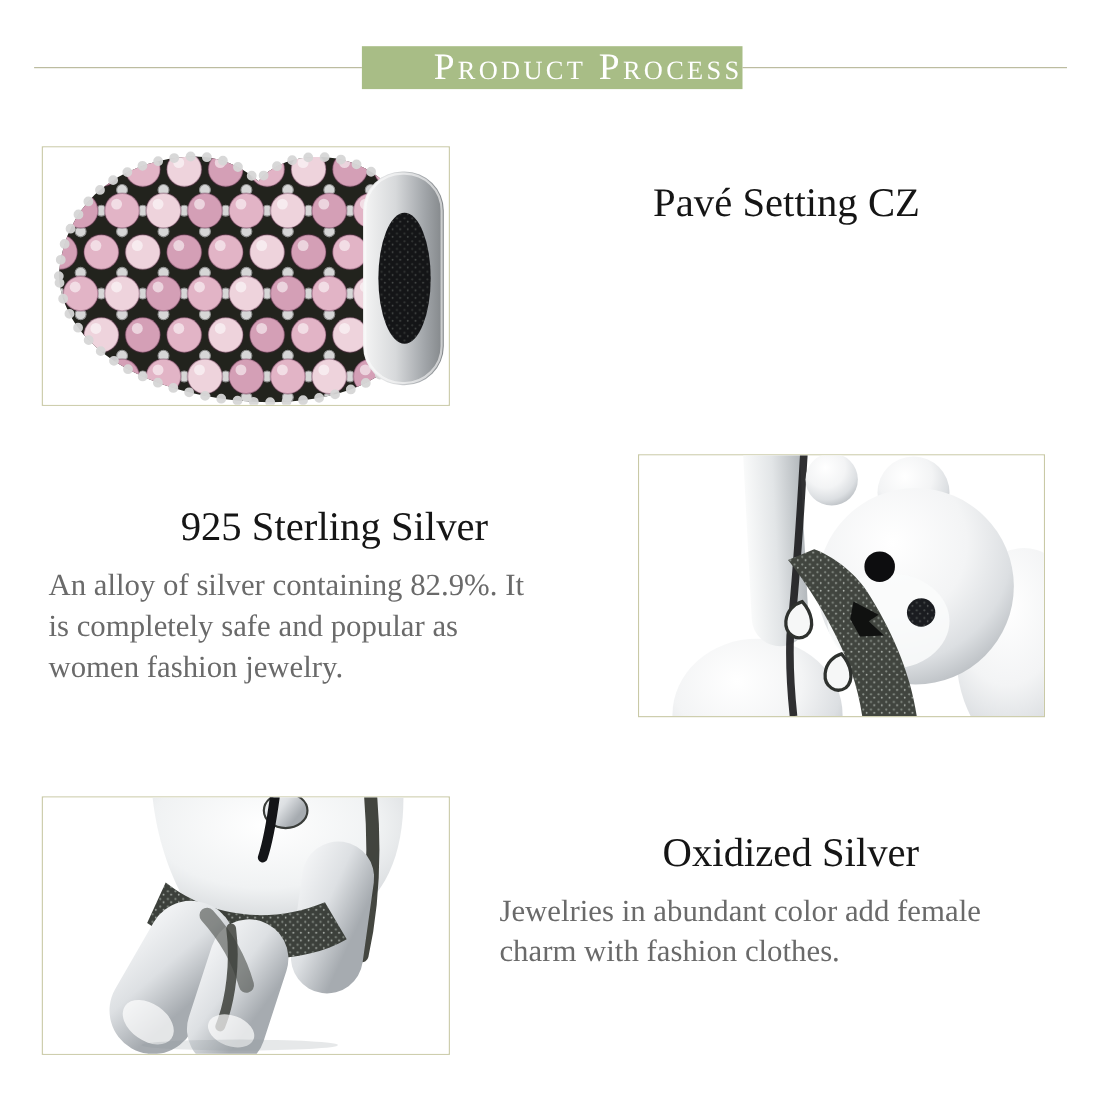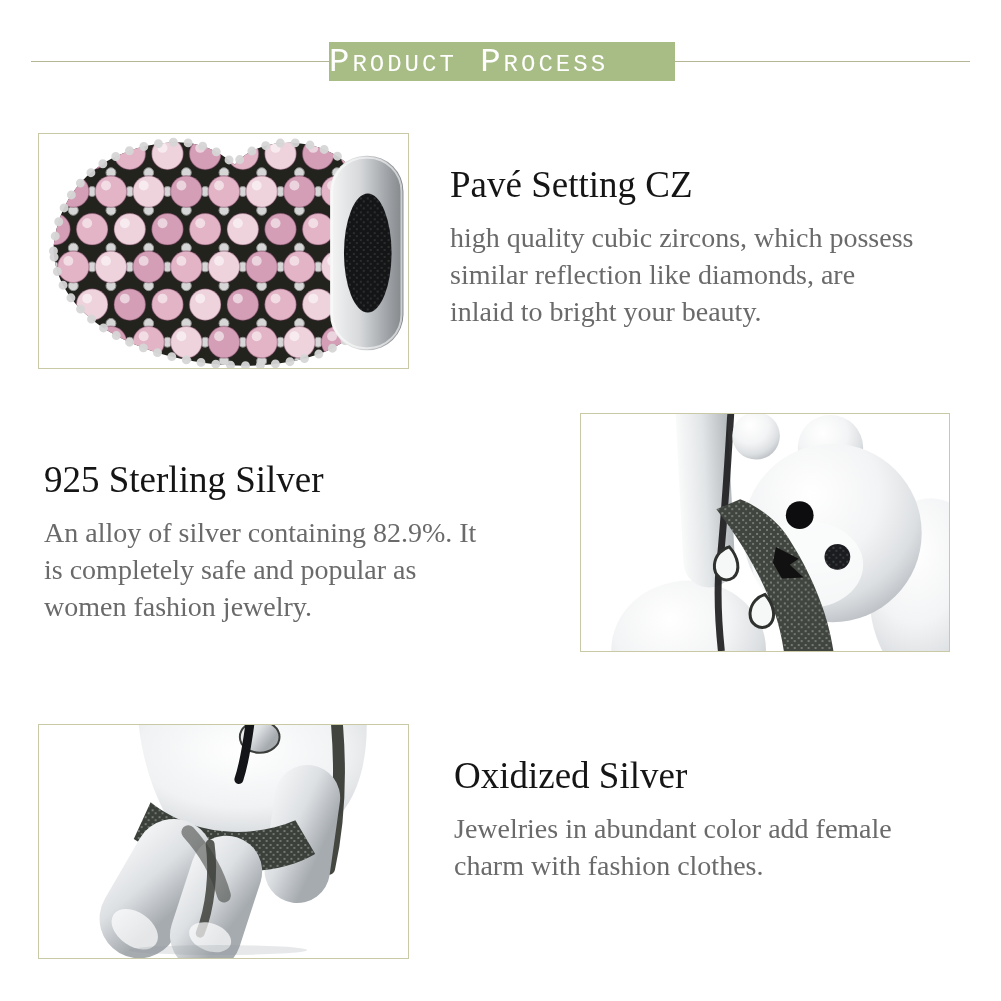--- a/index.html
+++ b/index.html
@@ -6,39 +6,39 @@
   .page{
     position:relative;width:1001px;height:1001px;background:#ffffff;
     overflow:hidden;font-family:"Liberation Serif",serif;
   }
   
   .rule{position:absolute;top:61px;height:1px;background:#b5b596;}
   .rule-left{left:31px;width:298px;}
   .rule-right{left:675px;width:295px;}
   .header-bar{
     position:absolute;left:329px;top:42px;width:346px;height:39px;
-    background:#a8bd86;color:#ffffff;text-align:left;line-height:40px;
-    font-family:Liberation Mono, monospace;font-variant:small-caps;
+    background:#a8bd86;color:#ffffff;text-align:right;line-height:40px;
+    font-family:Liberation Serif, serif;font-variant:small-caps;
     font-size:34px;letter-spacing:3px;
   }
   
   .photo{
     position:absolute;border:1px solid #c9c9a6;background:#ffffff;
     box-sizing:border-box;
   }
   .photo svg{display:block;width:100%;height:100%;}
   .photo-1{left:38px;top:133px;width:371px;height:236px;}
   .photo-2{left:580px;top:413px;width:370px;height:239px;}
   .photo-3{left:38px;top:724px;width:371px;height:235px;}
   
   .text-block{position:absolute;}
   .tb-1{left:450px;top:163px;width:530px;}
   .tb-2{left:44px;top:458px;width:520px;}
   .tb-3{left:454px;top:754px;width:530px;}
-  .sec-title{font-size:37px;line-height:44px;color:#151515;}
+  .sec-title{font-size:37px;line-height:44px;color:#151515;text-align:center;}
   .sec-body{
     margin-top:12px;font-size:28px;line-height:37px;color:#6a6a6a;
     white-space:pre-line;
   }
 </style>
 </head>
 <body>
 
 <div class="page">
 
@@ -252,23 +252,20 @@
                C302,13 332,40 339,86 L340,158 C332,204 291,228 226,233 C138,239 20,202 14,118 Z" fill="none" stroke="#d6d6d6" stroke-width="9" stroke-dasharray="0 15" stroke-linecap="round" opacity="0.95"></path>
       <rect x="293" y="22" width="74" height="196" rx="36" fill="url(#hBarrel)"></rect>
       <rect x="295" y="24" width="70" height="192" rx="34" fill="none" stroke="#fbfbfb" stroke-width="2" opacity="0.6"></rect>
       <ellipse cx="331" cy="120" rx="24" ry="60" fill="#141517"></ellipse>
       <ellipse cx="331" cy="120" rx="24" ry="60" fill="url(#oxH)" opacity="0.45"></ellipse>
     </svg>
   </div>
 
   <div class="text-block tb-1">
     <div class="sec-title">Pavé Setting CZ</div>
-    <div class="sec-body">high quality cubic zircons, which possess
-similar reflection like diamonds, are
-inlaid to bright your beauty.</div>
   </div>
 
   <div class="text-block tb-2">
     <div class="sec-title">925 Sterling Silver</div>
     <div class="sec-body">An alloy of silver containing 82.9%. It
 is completely safe and popular as
 women fashion jewelry.</div>
   </div>
 
   <div class="photo photo-2">

